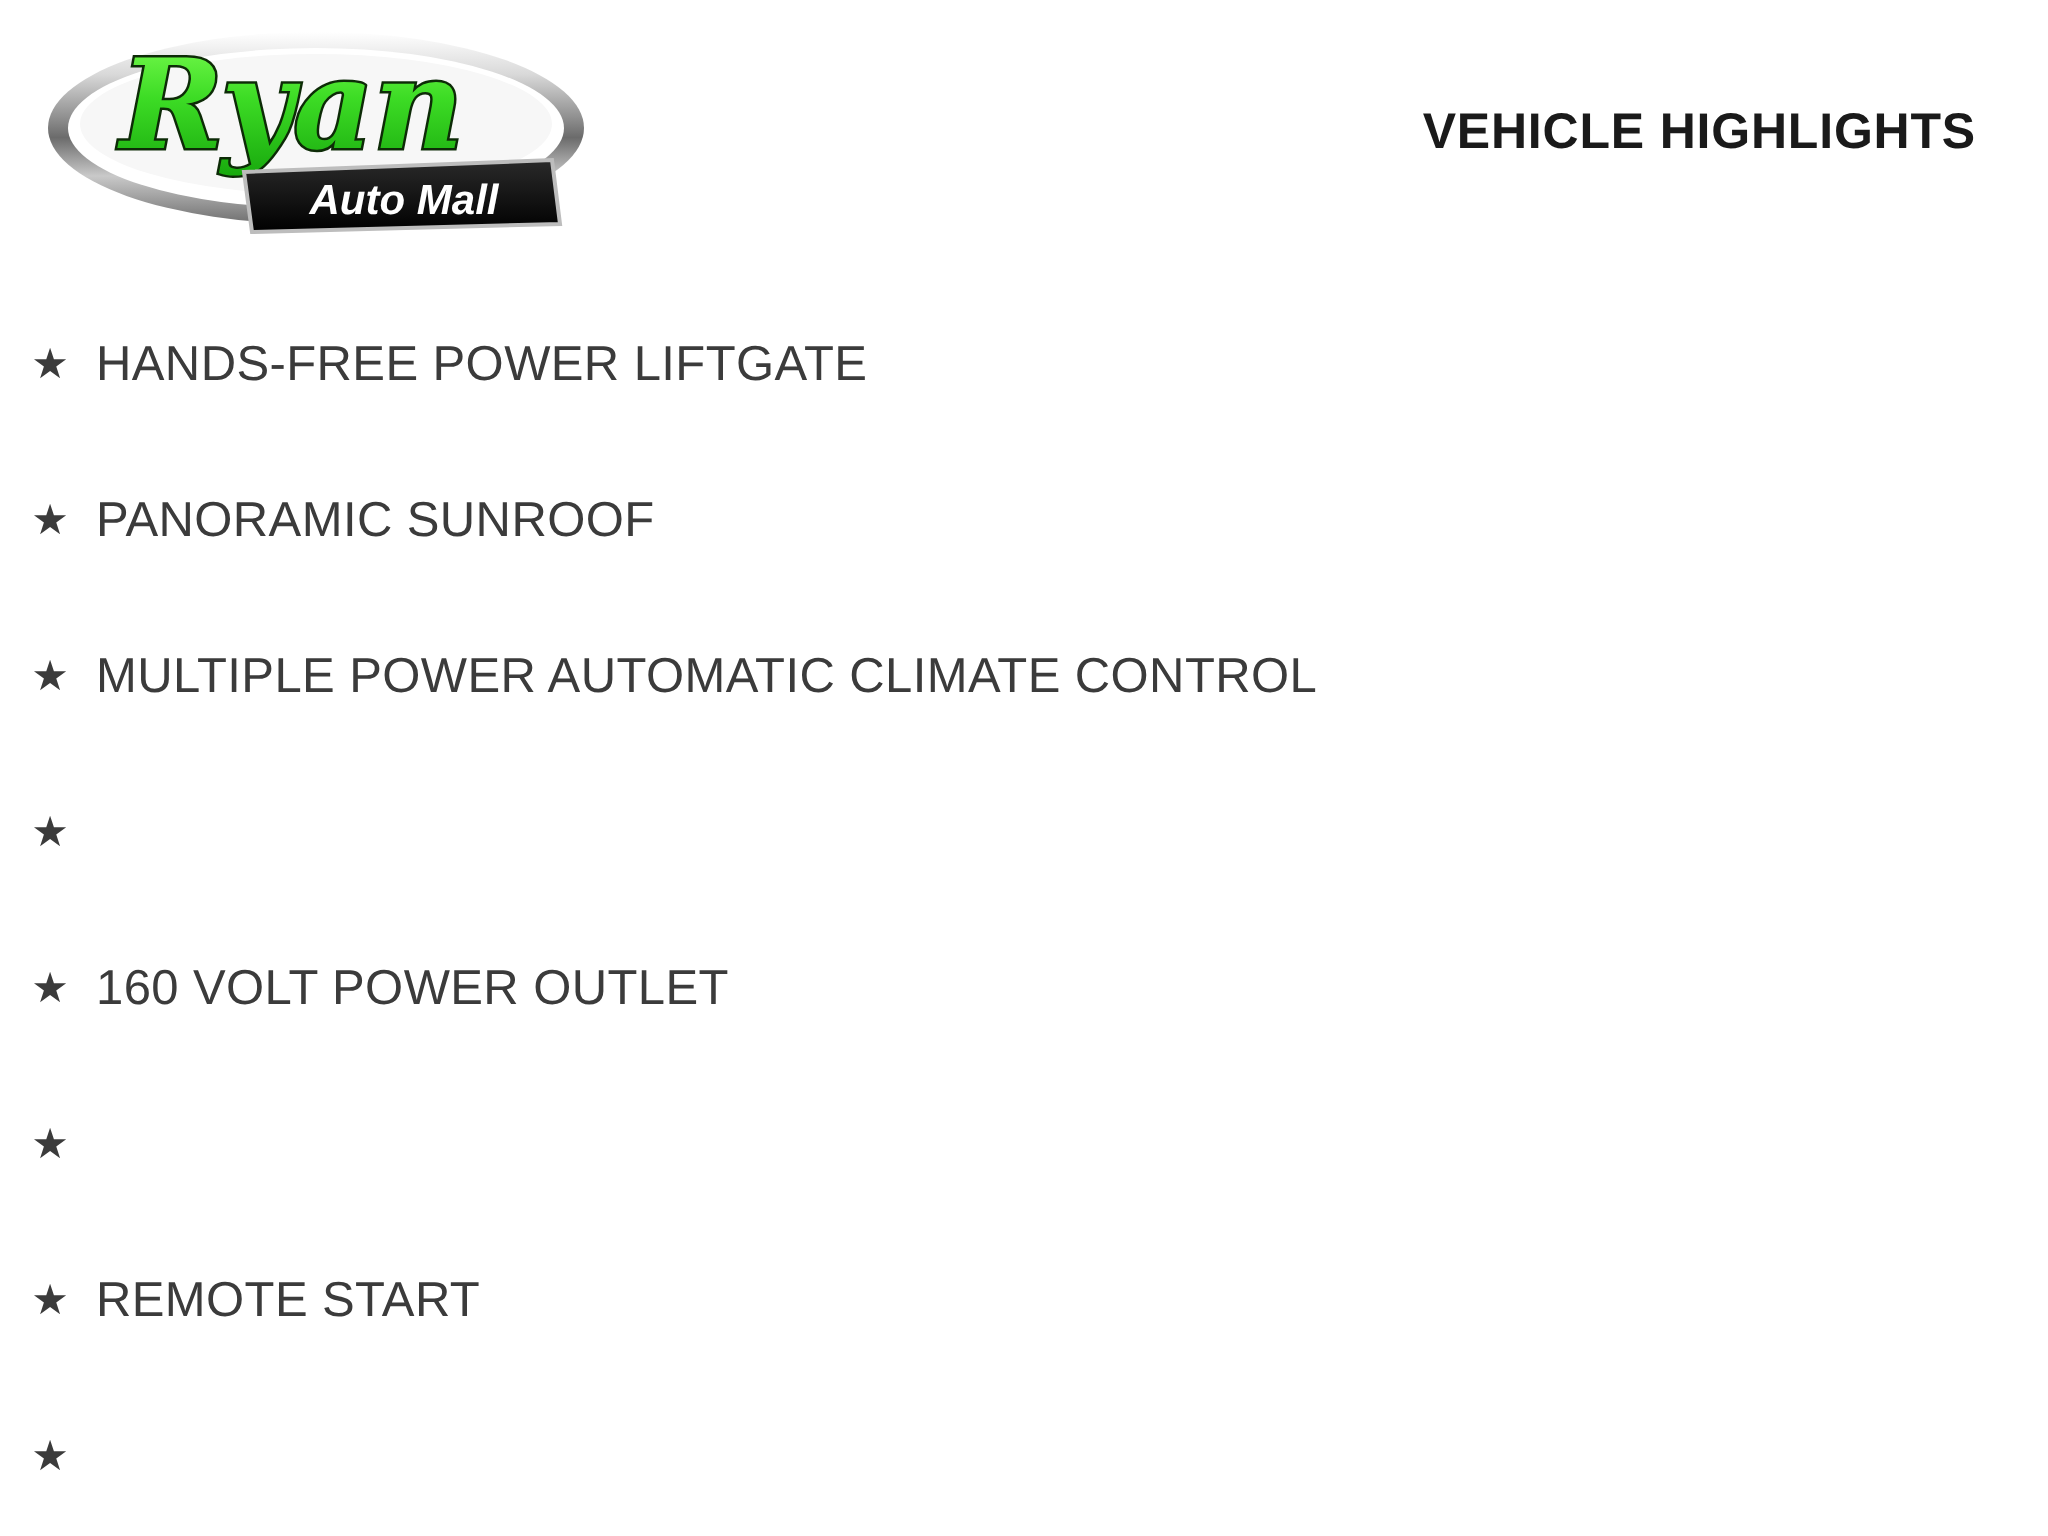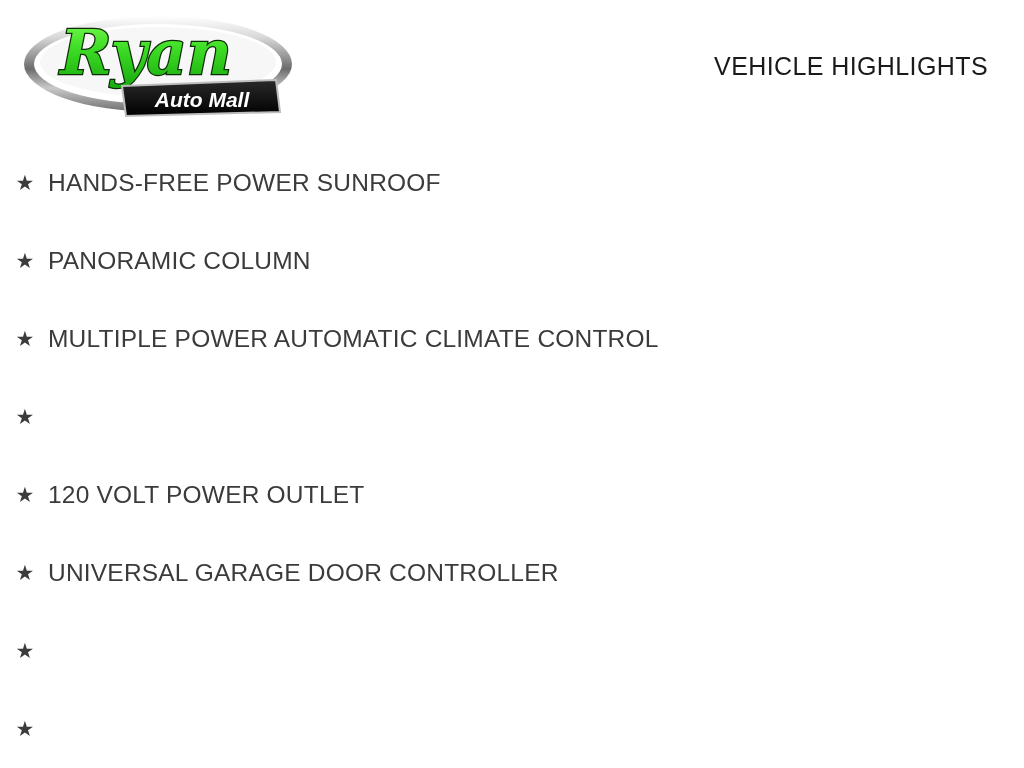--- a/index.html
+++ b/index.html
@@ -29,21 +29,21 @@
     width: 280px;
     height: 118px;
   }
   .logo svg { display: block; }
 
   .highlights-title {
     position: absolute;
     right: 36px;
     top: 52px;
     font-size: 25px;
-    font-weight: normal;
+    font-weight: bold;
     letter-spacing: 0.4px;
     color: #1a1a1a;
     white-space: nowrap;
   }
 
   
   .feature-list {
     list-style: none;
     margin: 0;
     padding: 14px 0 0 0;
@@ -112,40 +112,40 @@
       </g>
     </svg>
   </div>
 
   <div class="highlights-title">VEHICLE HIGHLIGHTS</div>
 </div>
 
 <ul class="feature-list">
   <li class="feature-item">
     <span class="star-icon">★</span>
-    <span class="feature-text">HANDS-FREE POWER SUNROOF</span>
+    <span class="feature-text">HANDS-FREE POWER LIFTGATE</span>
   </li>
   <li class="feature-item">
     <span class="star-icon">★</span>
-    <span class="feature-text">PANORAMIC COLUMN</span>
+    <span class="feature-text">PANORAMIC SUNROOF</span>
   </li>
   <li class="feature-item">
     <span class="star-icon">★</span>
     <span class="feature-text">MULTIPLE POWER AUTOMATIC CLIMATE CONTROL</span>
   </li>
   <li class="feature-item">
     <span class="star-icon">★</span>
   </li>
   <li class="feature-item">
     <span class="star-icon">★</span>
-    <span class="feature-text">120 VOLT POWER OUTLET</span>
+    <span class="feature-text">160 VOLT POWER OUTLET</span>
   </li>
   <li class="feature-item">
     <span class="star-icon">★</span>
-    <span class="feature-text">UNIVERSAL GARAGE DOOR CONTROLLER</span>
   </li>
   <li class="feature-item">
     <span class="star-icon">★</span>
+    <span class="feature-text">REMOTE START</span>
   </li>
   <li class="feature-item">
     <span class="star-icon">★</span>
   </li>
 </ul>
 
 </body></html>

